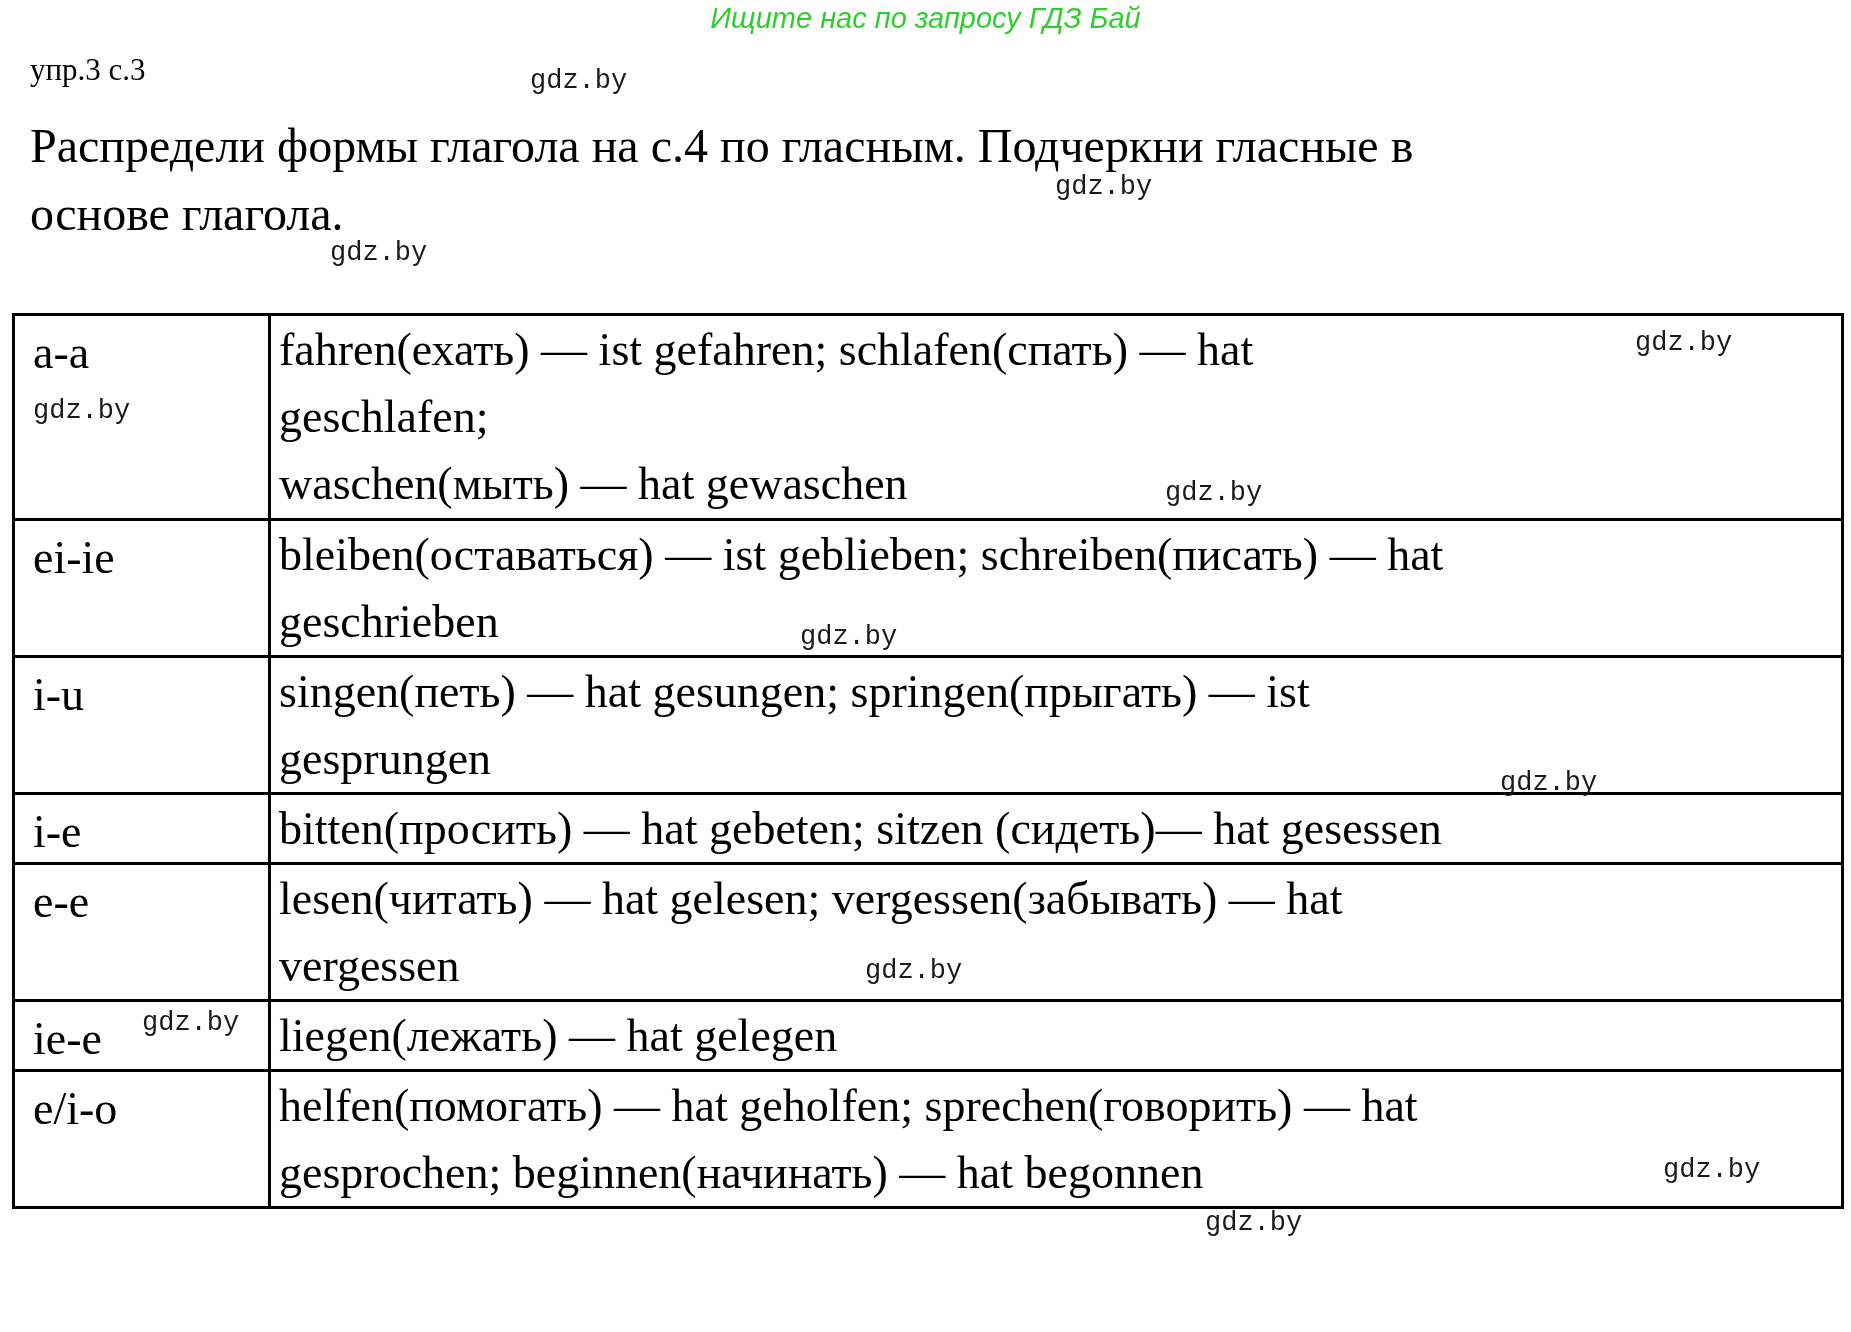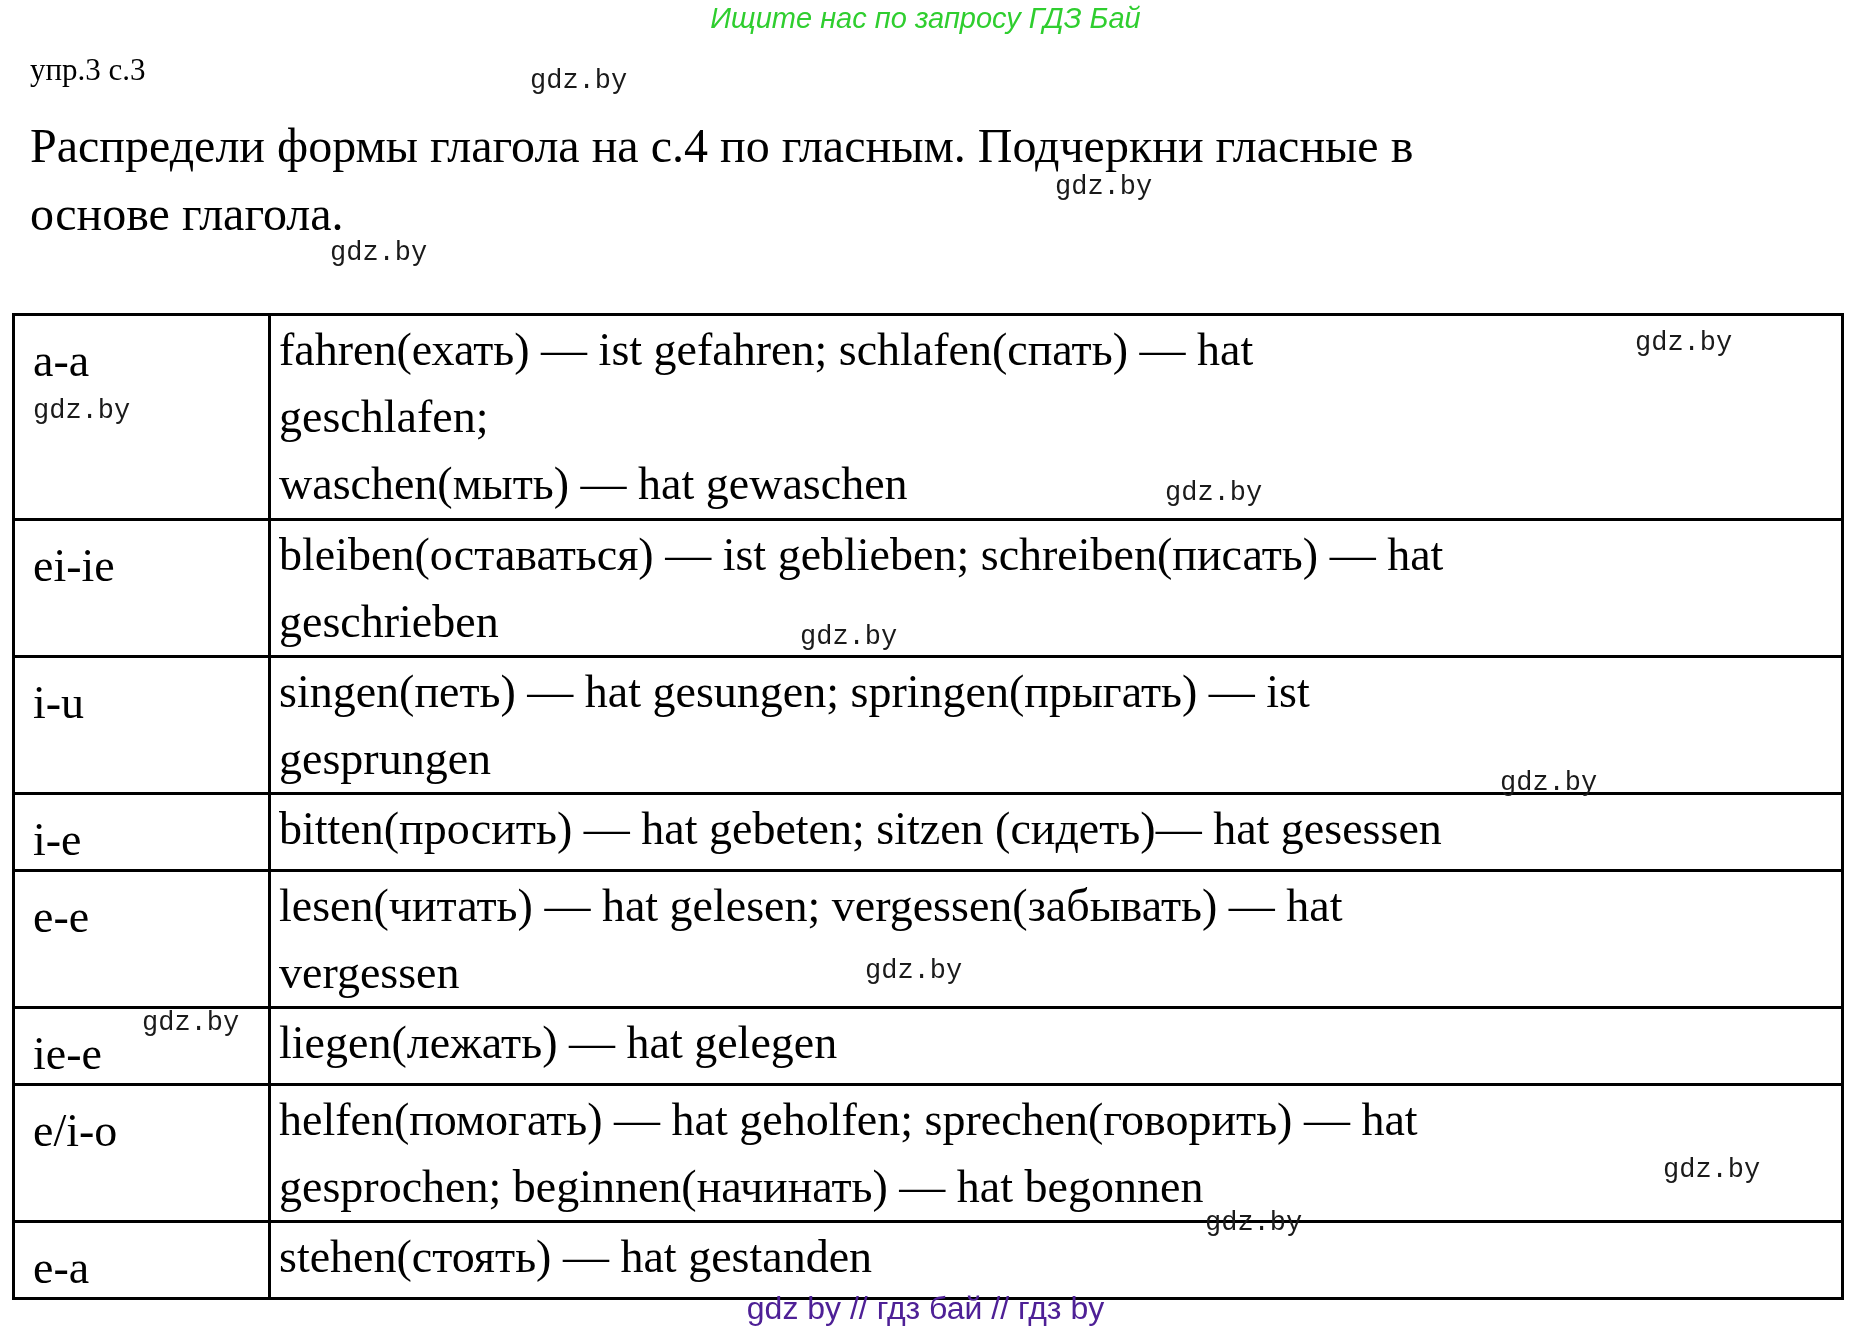--- a/index.html
+++ b/index.html
@@ -51,21 +51,21 @@
     table-layout: fixed;
     font-family: "Liberation Serif", serif;
     font-size: 46px;
   }
   table.verbs td {
     border: 3px solid #000;
     vertical-align: top;
     overflow: hidden;
   }
   td.lbl {
-    padding: 16px 0 0 18px;
+    padding: 8px 0 0 18px;
     line-height: 58px;
     white-space: nowrap;
   }
   td.cnt {
     padding: 0 6px 0 8px;
     line-height: 67px;
     white-space: pre-line;
   }
   tr.rh-3l { height: 205px; }
   tr.rh-2l { height: 135px; }
@@ -138,35 +138,30 @@
       </tr>
       <tr class="rh-1l">
         <td class="lbl">ie-e</td>
         <td class="cnt">liegen(лежать) — hat gelegen</td>
       </tr>
       <tr class="rh-2lb">
         <td class="lbl">e/i-o</td>
         <td class="cnt">helfen(помогать) — hat geholfen; sprechen(говорить) — hat
 gesprochen; beginnen(начинать) — hat begonnen</td>
       </tr>
-      <tr class="rh-1l">
-        <td class="lbl">e-a</td>
-        <td class="cnt">stehen(стоять) — hat gestanden</td>
-      </tr>
     </tbody>
   </table>
 
   <span class="wm" style="left:530px; top:66px;">gdz.by</span>
   <span class="wm" style="left:1055px; top:172px;">gdz.by</span>
   <span class="wm" style="left:330px; top:238px;">gdz.by</span>
   <span class="wm" style="left:1635px; top:328px;">gdz.by</span>
   <span class="wm" style="left:33px; top:396px;">gdz.by</span>
   <span class="wm" style="left:1165px; top:478px;">gdz.by</span>
   <span class="wm" style="left:800px; top:622px;">gdz.by</span>
   <span class="wm" style="left:1500px; top:768px;">gdz.by</span>
   <span class="wm" style="left:865px; top:956px;">gdz.by</span>
   <span class="wm" style="left:142px; top:1008px;">gdz.by</span>
   <span class="wm" style="left:1663px; top:1155px;">gdz.by</span>
   <span class="wm" style="left:1205px; top:1208px;">gdz.by</span>
 
-  <div class="footer">gdz by  //  гдз бай  //  гдз by</div>
 
 </div>
 
 </body></html>

